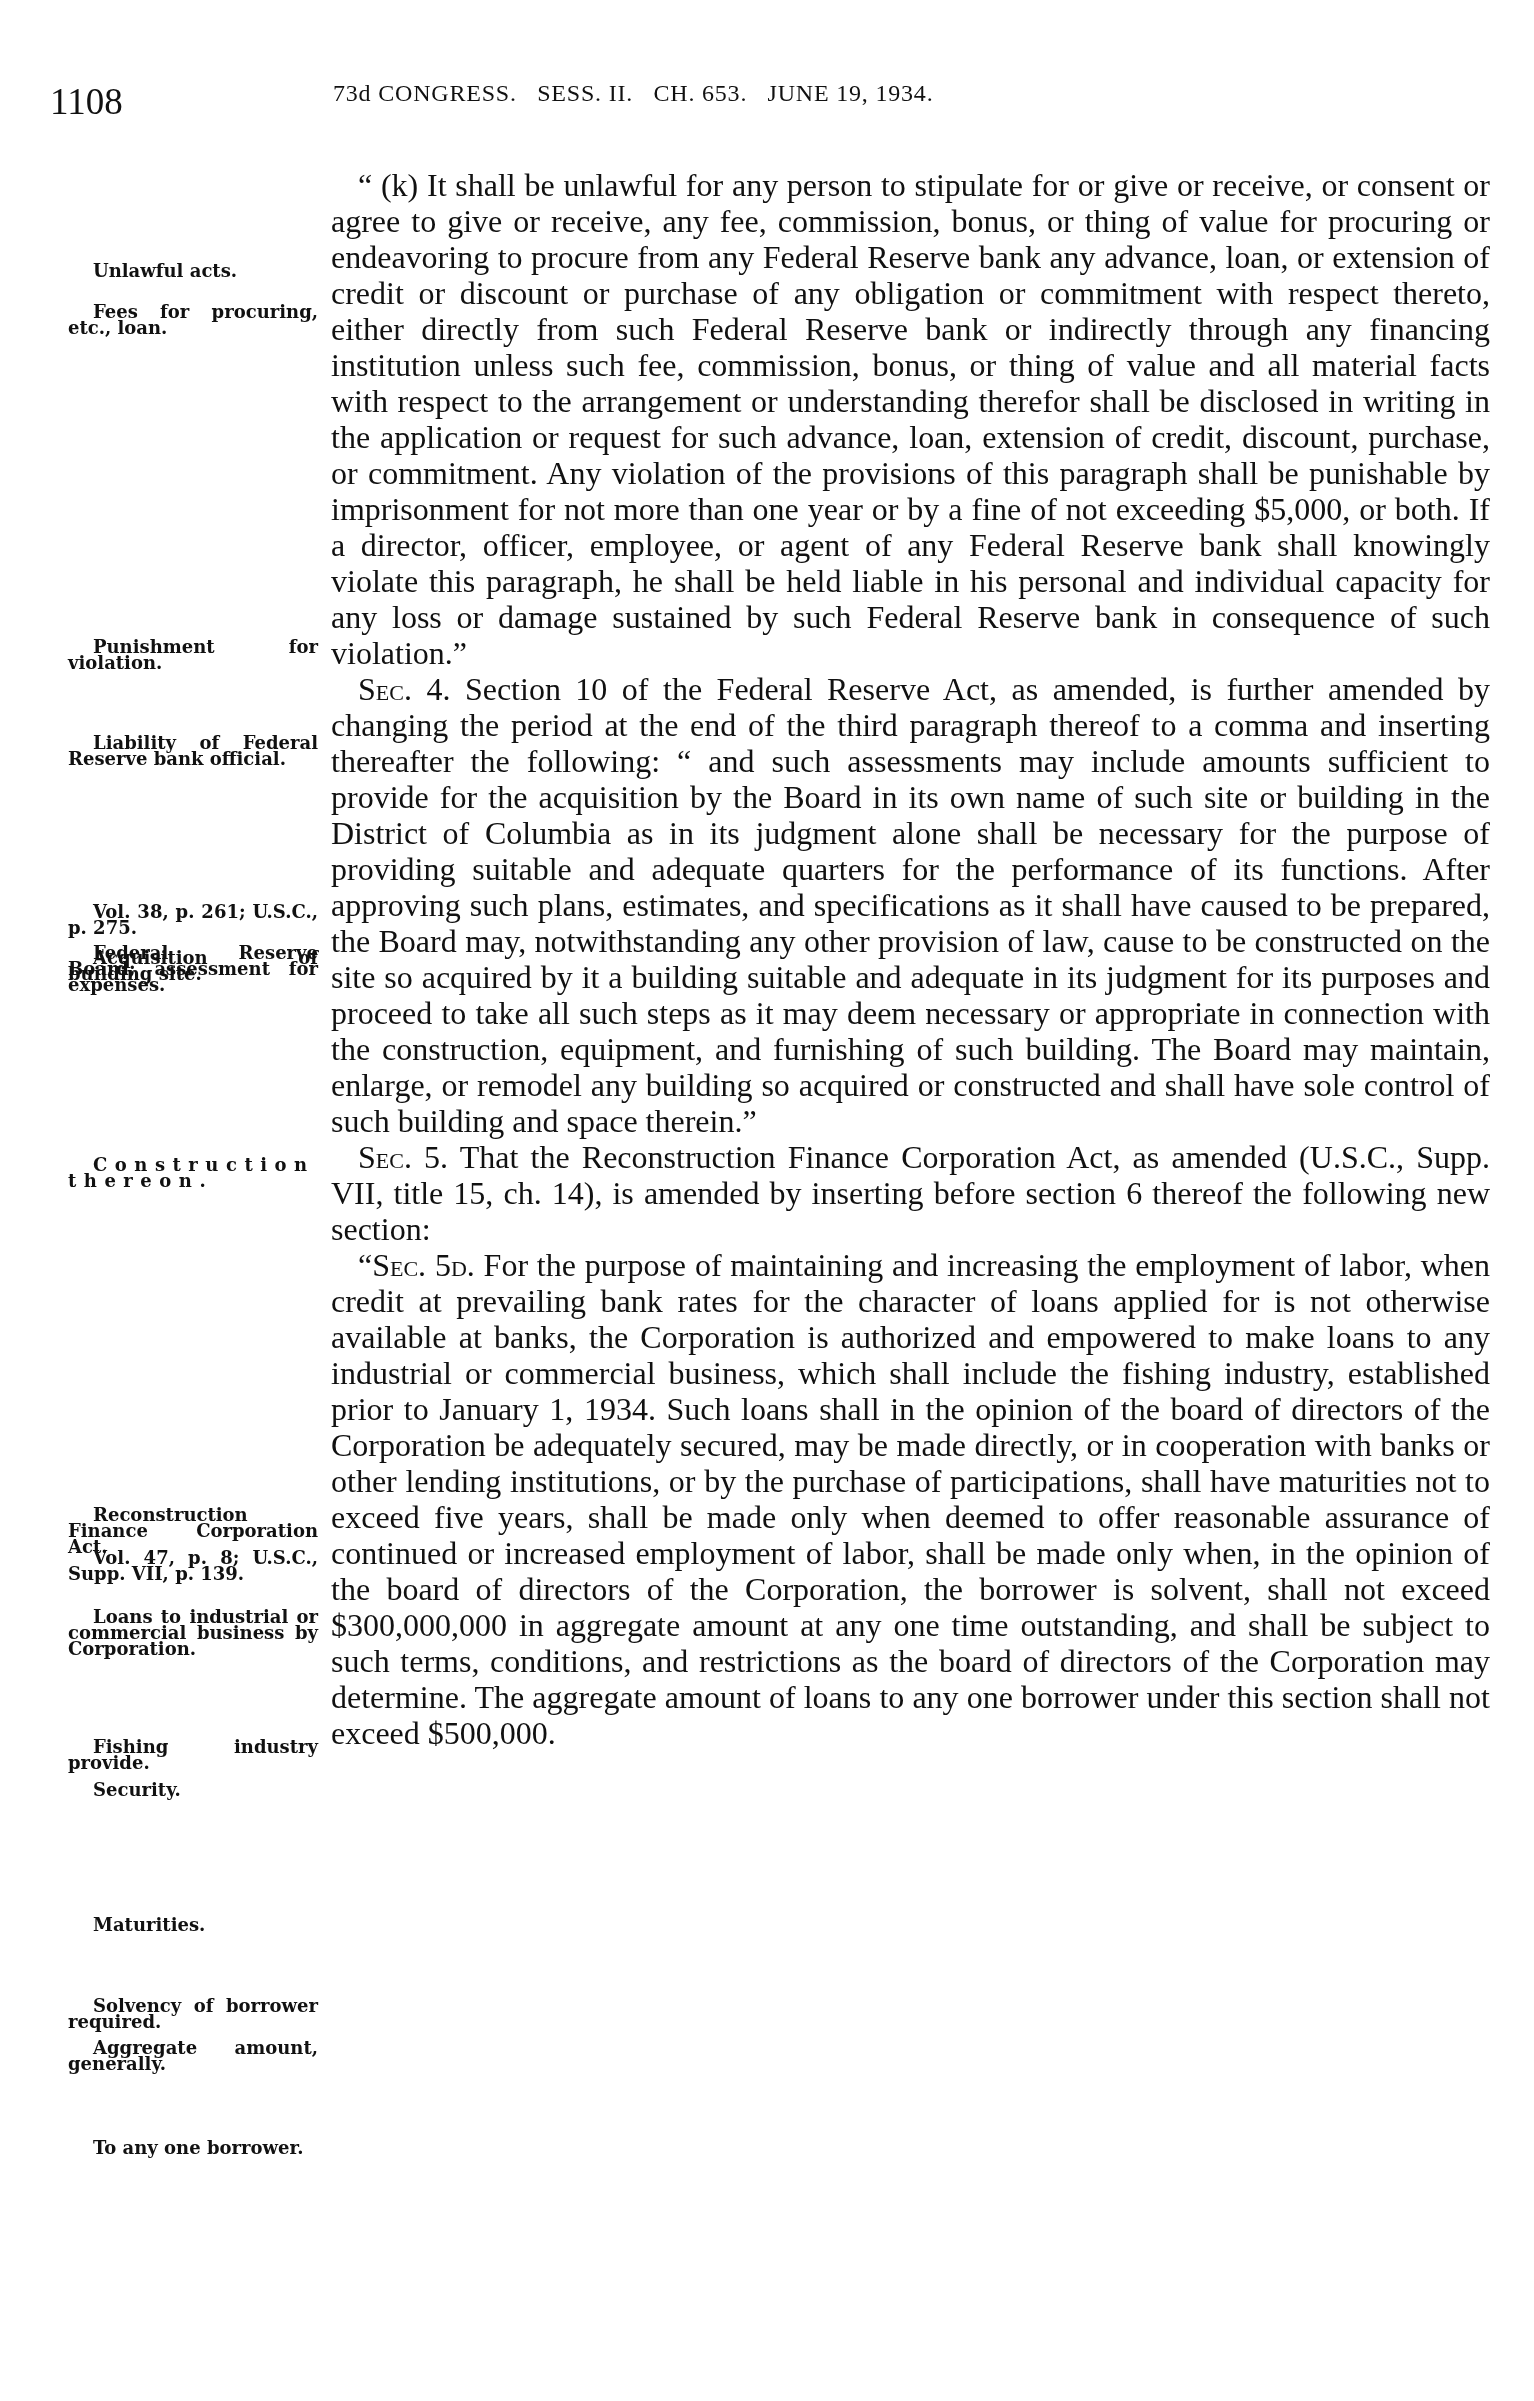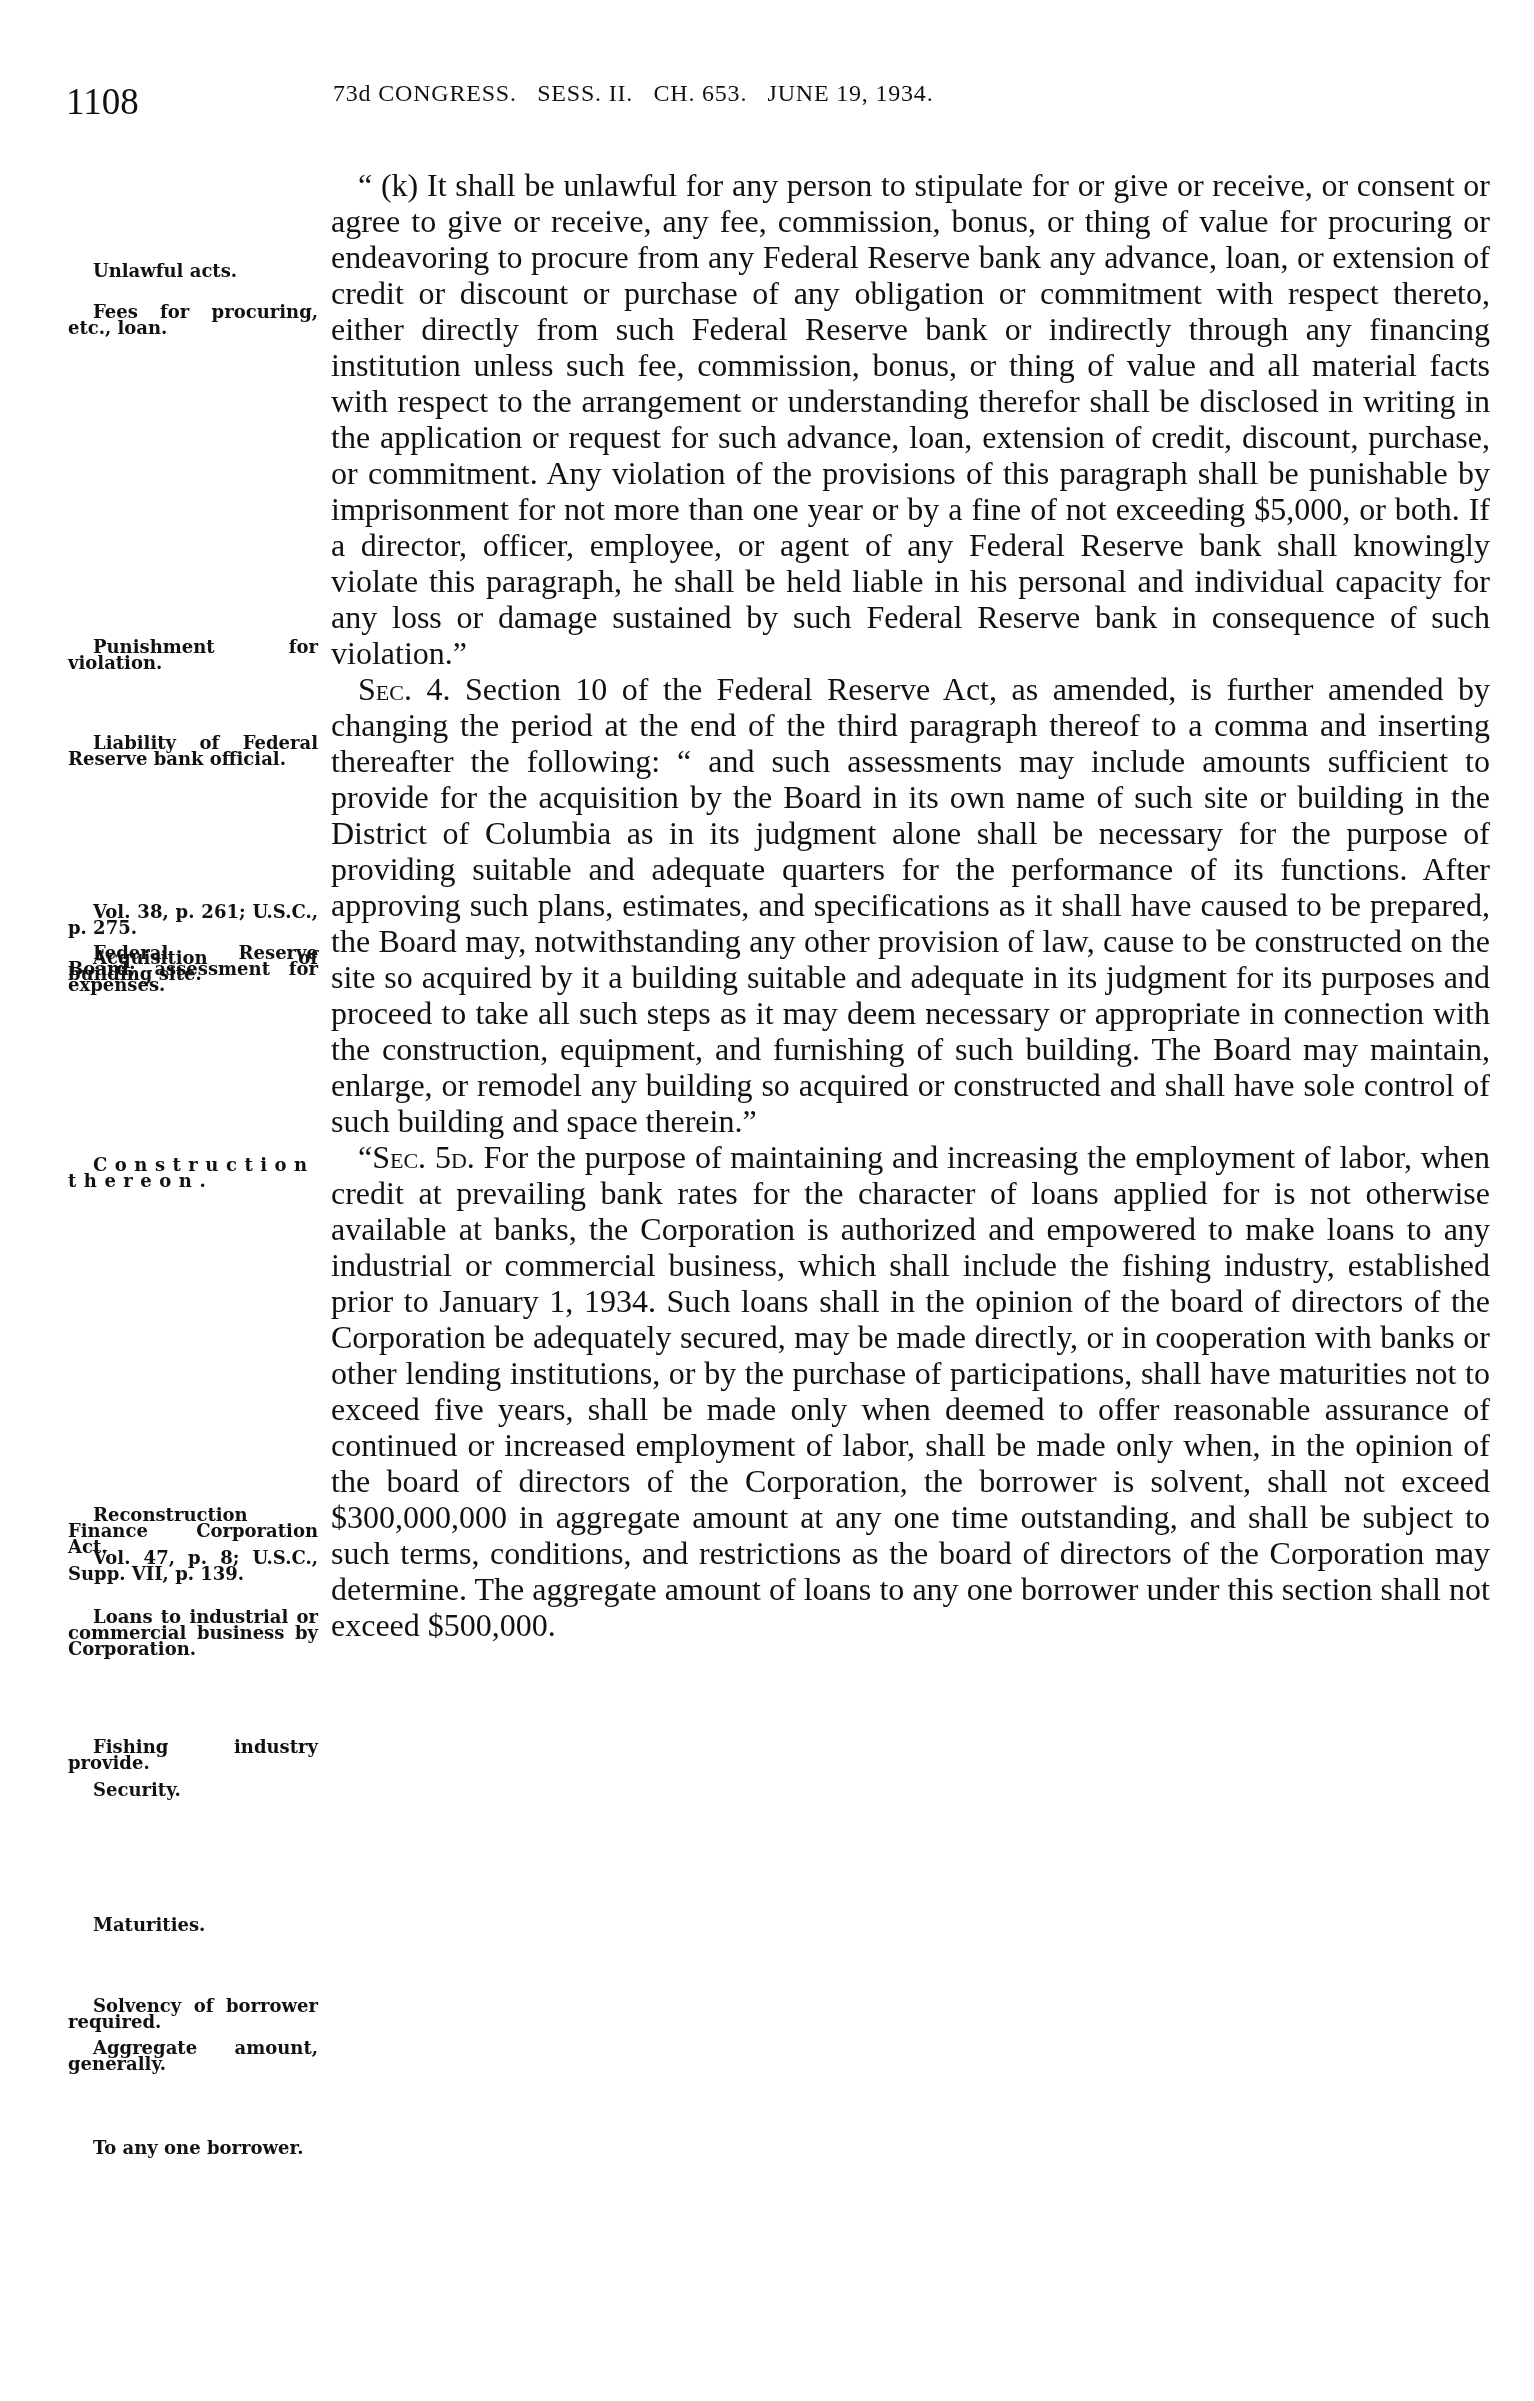--- a/index.html
+++ b/index.html
@@ -1,18 +1,18 @@
 <!DOCTYPE html>
 <html style="font-size:13.3px"><head>
 <meta charset="utf-8">
 <style>
   html, body { margin:0; padding:0; background:#ffffff; }
   body { width:1535px; height:2401px; position:relative; overflow:hidden; color:#111; font-family:"Liberation Serif", "DejaVu Serif", serif; }
   .header { position:absolute; top:80px; left:50px; right:50px; height:50px; }
-  .page-num { position:absolute; left:0; top:0; font-size:37px;margin-left:16px; }
+  .page-num { position:absolute; left:0; top:0; font-size:37px; }
   .running-head { position:absolute; left:283px; top:0; font-size:24px; letter-spacing:0.8px; white-space:pre; }
   .body-col { position:absolute; left:331px; top:167px; width:1159px; font-size:32px; line-height:36px; text-align:justify; }
   .body-col p { margin:0; }
   .indent { text-indent:27px; }
   .sc { font-variant:small-caps; }
   .margin-note { position:absolute; left:68px; width:250px; font-family:"DejaVu Serif", serif; font-weight:bold; font-size:18px; line-height:16px; text-align:justify; text-align-last:left; }
   .margin-note span { display:block; text-indent:25px; }
   .margin-note.spaced span { letter-spacing:7.5px; }
 </style>
 </head>
@@ -71,15 +71,16 @@
 <div class="margin-note" style="top:2040px">
     <span>Aggregate amount, generally.</span>
   </div>
 <div class="margin-note" style="top:2140px">
     <span>To any one borrower.</span>
   </div>
 
 <div class="body-col">
   <p class="indent">“ (k) It shall be unlawful for any person to stipulate for or give or receive, or consent or agree to give or receive, any fee, commission, bonus, or thing of value for procuring or endeavoring to procure from any Federal Reserve bank any advance, loan, or extension of credit or discount or purchase of any obligation or commitment with respect thereto, either directly from such Federal Reserve bank or indirectly through any financing institution unless such fee, commission, bonus, or thing of value and all material facts with respect to the arrangement or understanding therefor shall be disclosed in writing in the application or request for such advance, loan, extension of credit, discount, purchase, or commitment. Any violation of the provisions of this paragraph shall be punishable by imprisonment for not more than one year or by a fine of not exceeding $5,000, or both. If a director, officer, employee, or agent of any Federal Reserve bank shall knowingly violate this paragraph, he shall be held liable in his personal and individual capacity for any loss or damage sustained by such Federal Reserve bank in consequence of such violation.”</p>
   <p class="indent"><span class="sc">Sec. 4.</span><span> Section 10 of the Federal Reserve Act, as amended, is further amended by changing the period at the end of the third paragraph thereof to a comma and inserting thereafter the following: “ and such assessments may include amounts sufficient to provide for the acquisition by the Board in its own name of such site or building in the District of Columbia as in its judgment alone shall be necessary for the purpose of providing suitable and adequate quarters for the performance of its functions. After approving such plans, estimates, and specifications as it shall have caused to be prepared, the Board may, notwithstanding any other provision of law, cause to be constructed on the site so acquired by it a building suitable and adequate in its judgment for its purposes and proceed to take all such steps as it may deem necessary or appropriate in connection with the construction, equipment, and furnishing of such building. The Board may maintain, enlarge, or remodel any building so acquired or constructed and shall have sole control of such building and space therein.”</span></p>
+  <p class="indent"><span class="sc">Sec. 5.</span><span> That the Reconstruction Finance Corporation Act, as amended (U.S.C., Supp. VII, title 15, ch. 14), is amended by inserting before section 6 thereof the following new section:</span></p>
   <p class="indent"><span>“</span><span class="sc">Sec. 5d.</span><span> For the purpose of maintaining and increasing the employment of labor, when credit at prevailing bank rates for the character of loans applied for is not otherwise available at banks, the Corporation is authorized and empowered to make loans to any industrial or commercial business, which shall include the fishing industry, established prior to January 1, 1934. Such loans shall in the opinion of the board of directors of the Corporation be adequately secured, may be made directly, or in cooperation with banks or other lending institutions, or by the purchase of participations, shall have maturities not to exceed five years, shall be made only when deemed to offer reasonable assurance of continued or increased employment of labor, shall be made only when, in the opinion of the board of directors of the Corporation, the borrower is solvent, shall not exceed $300,000,000 in aggregate amount at any one time outstanding, and shall be subject to such terms, conditions, and restrictions as the board of directors of the Corporation may determine. The aggregate amount of loans to any one borrower under this section shall not exceed $500,000.</span></p>
 </div>
 
 
 </body></html>

